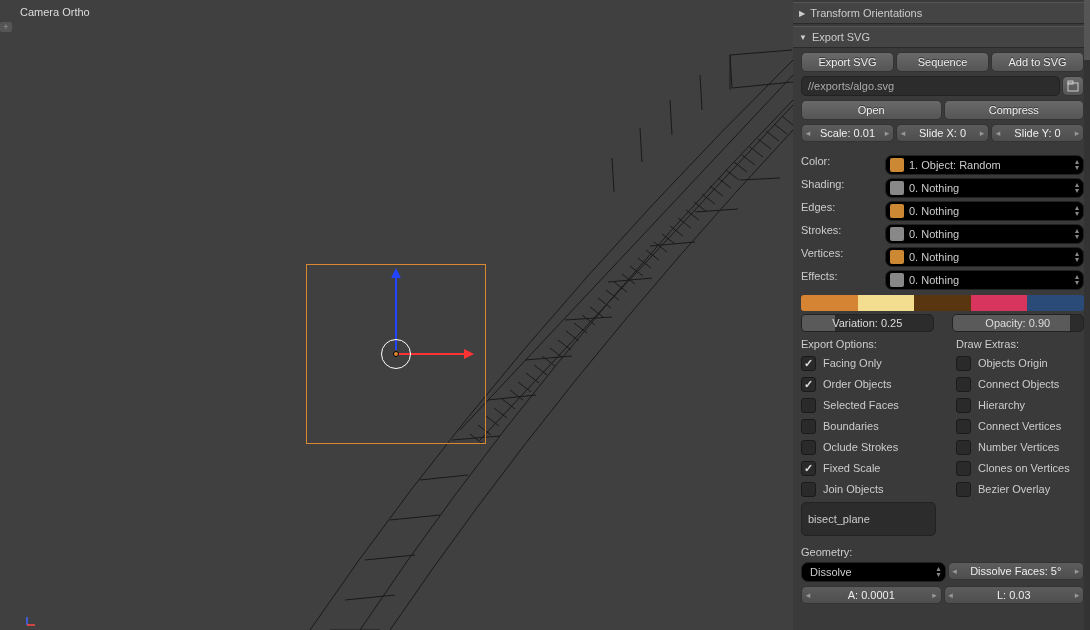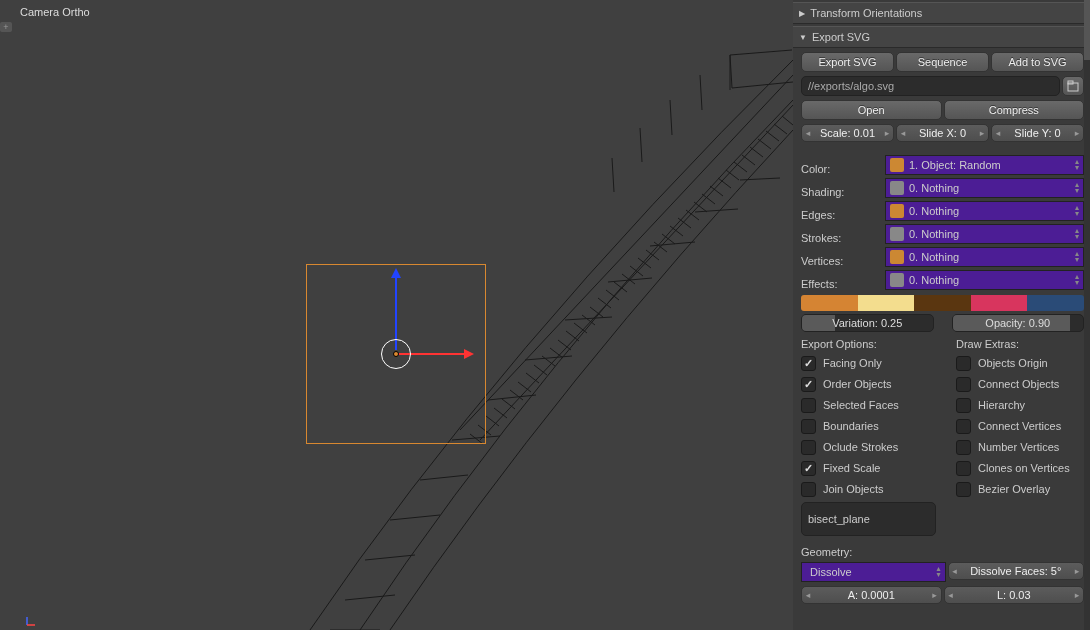--- a/index.html
+++ b/index.html
@@ -30,23 +30,23 @@
   
   .path-row { display: flex; gap: 2px; margin: 4px 0; }
   .path-input { flex: 1; height: 20px; background: #2c2c2c; border: 1px solid #222; border-radius: 5px; color: #aaa; padding: 0 6px; display: flex; align-items: center; }
   .path-btn { width: 22px; height: 20px; background: linear-gradient(#696969,#555); border: 1px solid #333; border-radius: 5px; display: flex; align-items: center; justify-content: center; }
   
   .num-row { display: flex; gap: 2px; margin: 4px 0; }
   .num-field { flex: 1; height: 18px; background: linear-gradient(#5c5c5c,#4e4e4e); border: 1px solid #333; border-radius: 5px; display: flex; align-items: center; position: relative; color: #eee; }
   .num-field .arr-l, .num-field .arr-r { width: 12px; text-align: center; color: #999; font-size: 9px; }
   .num-field .num-label { flex: 1; text-align: center; }
   
-  .prop-row { display: flex; align-items: flex-end; margin: 3px 0; height: 20px; gap: 4px; }
+  .prop-row { display: flex; align-items: flex-start; margin: 3px 0; height: 20px; gap: 4px; }
   .prop-label { width: 80px; color: #ccc; }
-  .dropdown { flex: 1; height: 20px; background: #4c1d95; border: 1px solid #222; border-radius: 0; display: flex; align-items: center; padding: 0 4px; position: relative; }
+  .dropdown { flex: 1; height: 20px; background: #000000; border: 1px solid #222; border-radius: 7px; display: flex; align-items: center; padding: 0 4px; position: relative; }
   .dropdown .dd-icon { width: 14px; height: 14px; background: #cc8833; border-radius: 2px; margin-right: 5px; }
   .dropdown .dd-icon.grey { background: #888; }
   .dropdown .dd-text { flex: 1; }
   .dropdown .dd-arrows { color: #888; font-size: 8px; line-height: 6px; }
   
   .palette { display: flex; height: 16px; margin: 5px 0 3px 0; border-radius: 3px; overflow: hidden; }
   .palette .sw { flex: 1; }
   
   .slider-row { display: flex; gap: 18px; margin: 2px 0; justify-content: flex-end; }
   .slider { flex: 1; height: 18px; background: #2c2c2c; border: 1px solid #222; border-radius: 5px; position: relative; display: flex; align-items: center; justify-content: center; color: #ddd; overflow: hidden; }

